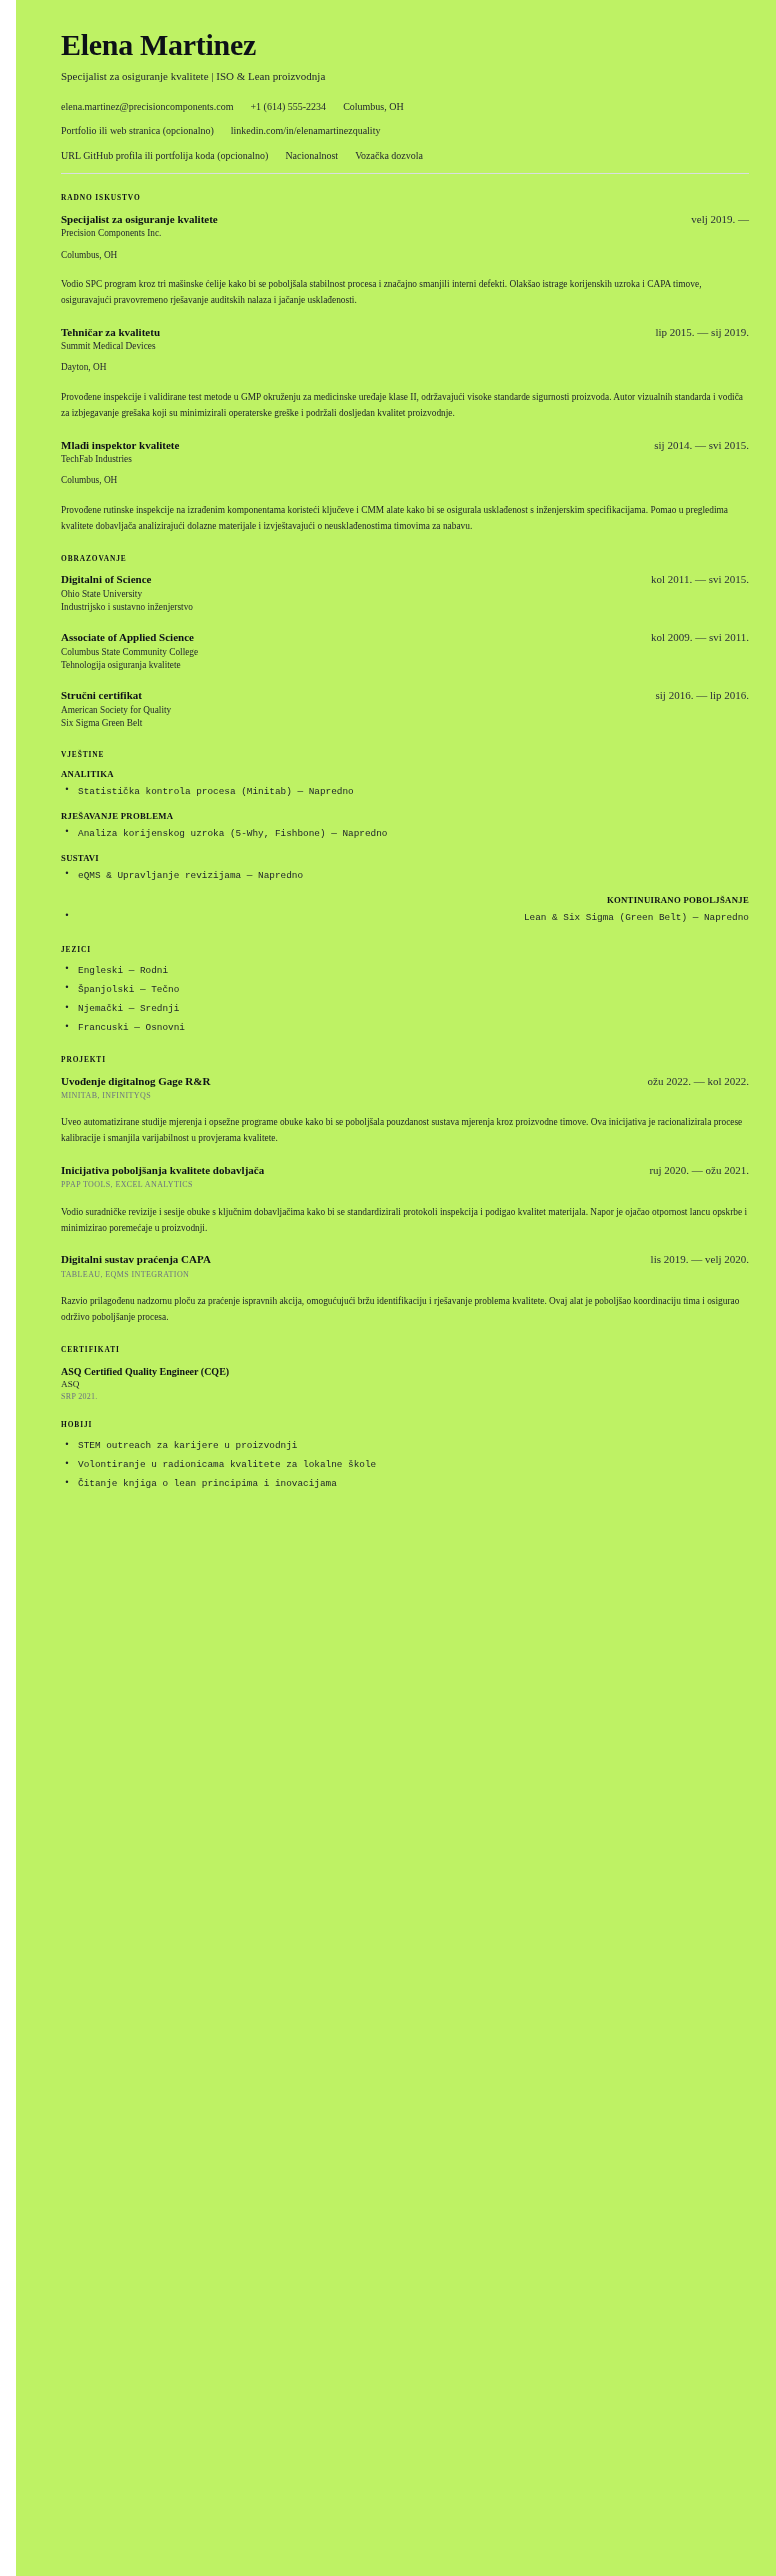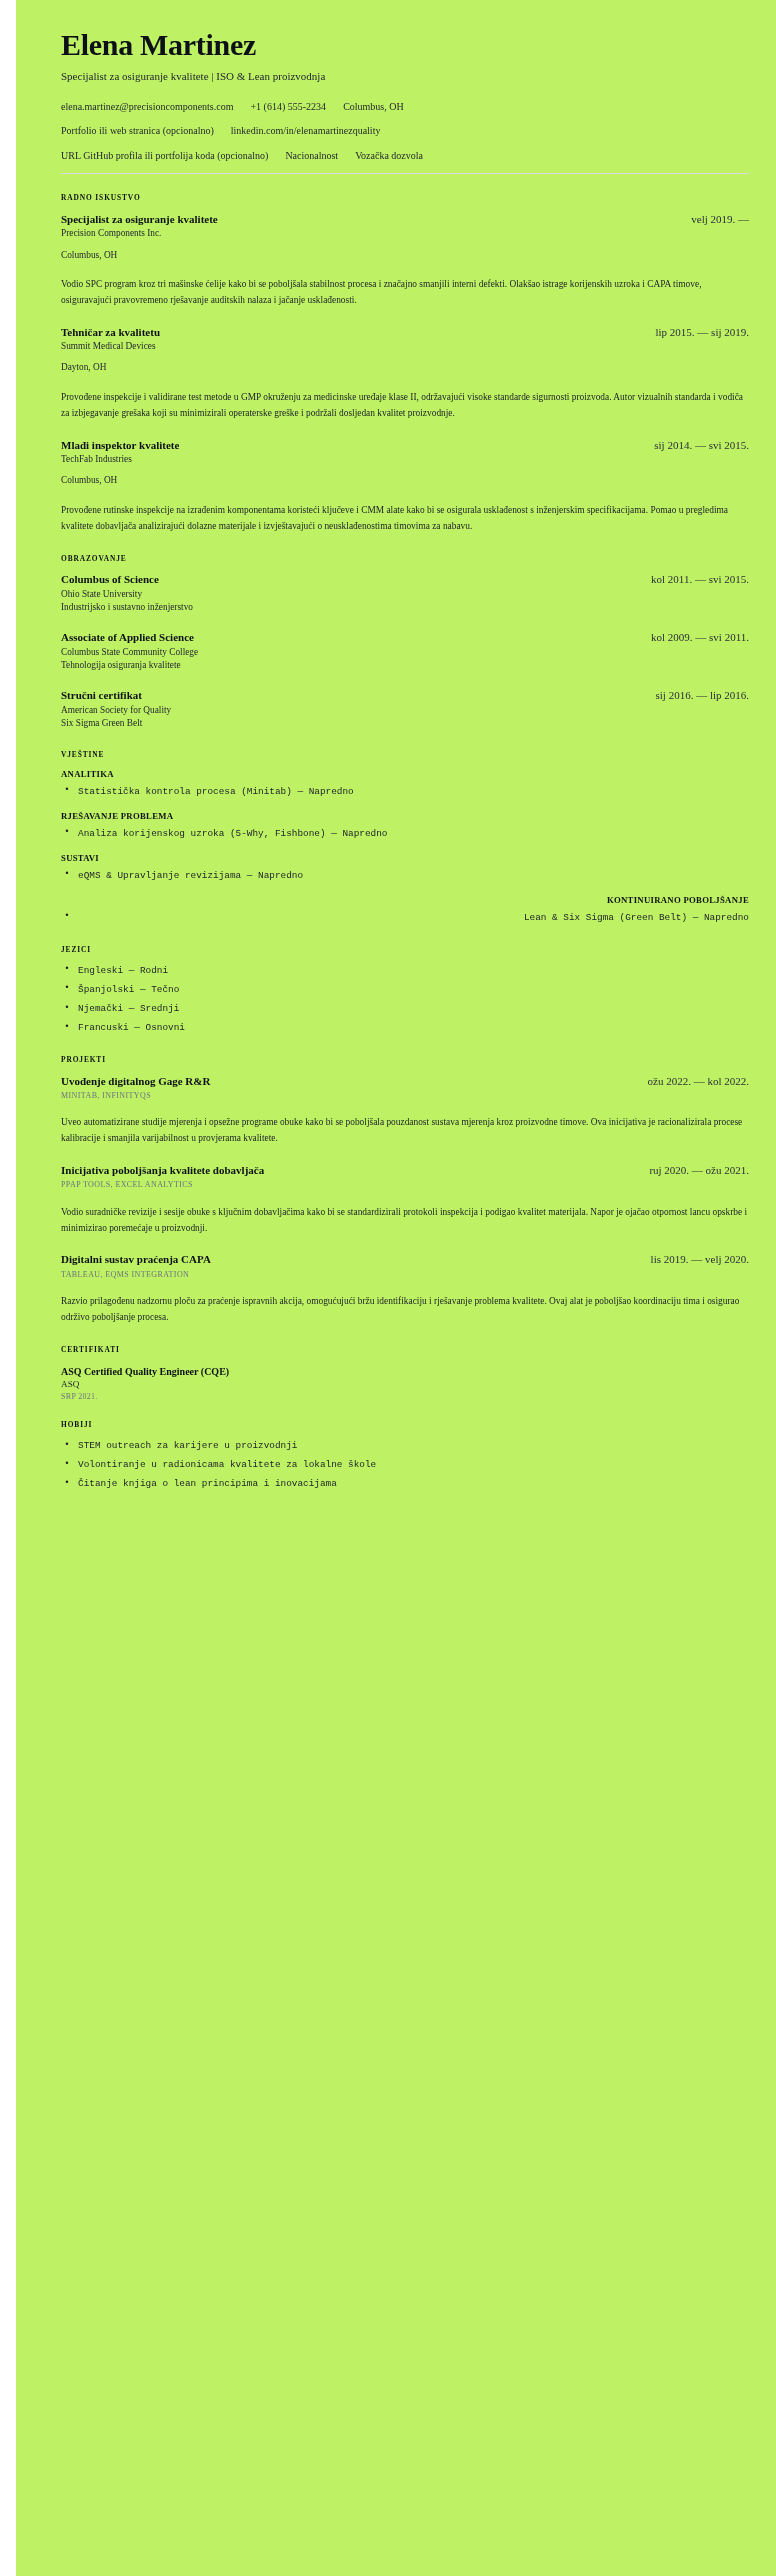--- a/index.html
+++ b/index.html
@@ -247,21 +247,21 @@
       <p class="entry-sub">Columbus, OH</p>
       <p class="entry-desc">Provođene rutinske inspekcije na izrađenim komponentama koristeći ključeve i CMM alate kako bi se osigurala usklađenost s inženjerskim specifikacijama. Pomao u pregledima kvalitete dobavljača analizirajući dolazne materijale i izvještavajući o neusklađenostima timovima za nabavu.</p>
     </div>
   </section>
 
   <section class="section">
     <h2 class="section-title">OBRAZOVANJE</h2>
 
     <div class="entry">
       <div class="entry-head">
-        <h3 class="entry-title">Columbus of Science</h3>
+        <h3 class="entry-title">Digitalni of Science</h3>
         <span class="entry-date">kol 2011. — svi 2015.</span>
       </div>
       <p class="entry-org">Ohio State University</p>
       <p class="entry-org">Industrijsko i sustavno inženjerstvo</p>
     </div>
 
     <div class="entry">
       <div class="entry-head">
         <h3 class="entry-title">Associate of Applied Science</h3>
         <span class="entry-date">kol 2009. — svi 2011.</span>

